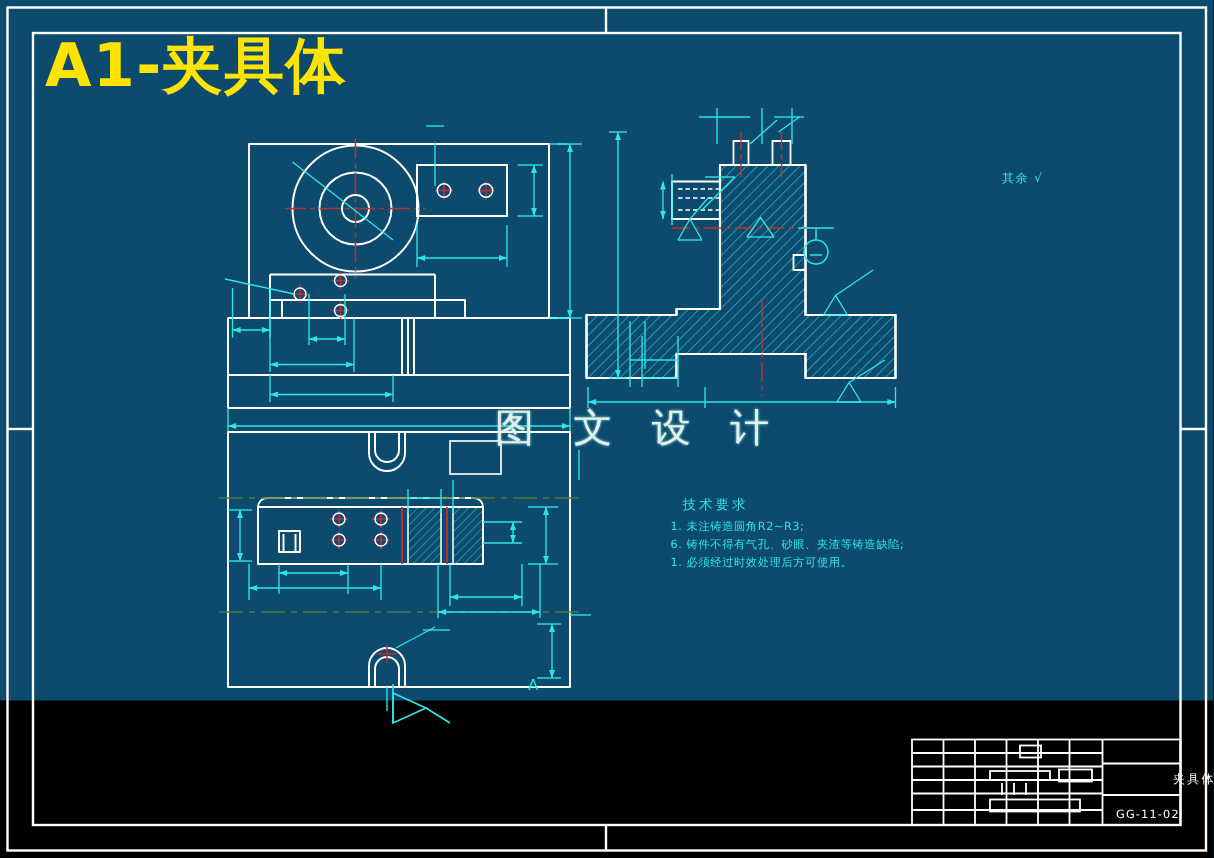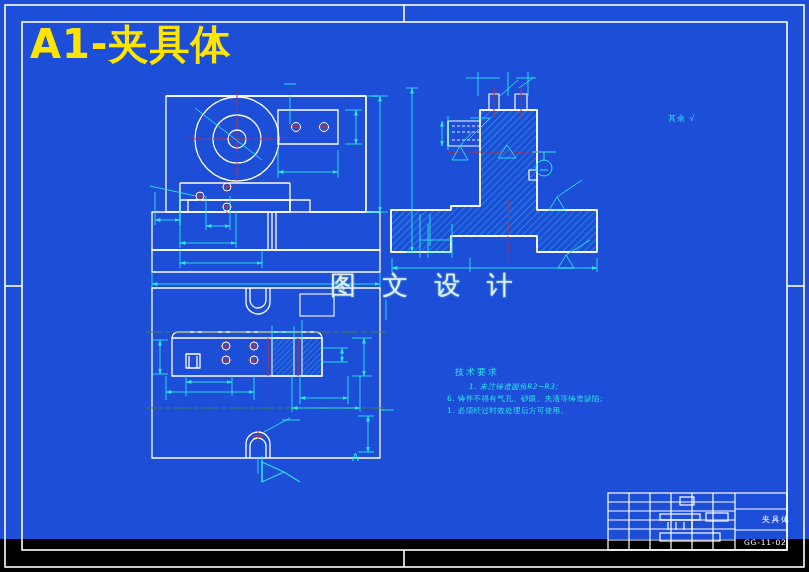--- a/index.html
+++ b/index.html
@@ -1,35 +1,35 @@
 <!DOCTYPE html>
 <html><head>
 <meta charset="utf-8">
 <style>
   html,body{margin:0;padding:0;background:#000;}
   body{width:809px;height:572px;overflow:hidden;
        font-family:"DejaVu Sans","Liberation Sans",sans-serif;}
-  #stage{position:relative;width:809px;height:539px;background:#1d4ed8;}
+  #stage{position:relative;width:809px;height:467px;background:#0c4a6e;}
   #stage svg{position:absolute;left:0;top:0;}
   .ttl{position:absolute;left:30px;top:24px;font-size:40px;font-weight:bold;
        color:#ffe400;letter-spacing:1px;line-height:1;white-space:nowrap;
        font-family:"DejaVu Sans","Liberation Sans",sans-serif;}
   .wm{position:absolute;left:330px;top:268px;font-size:26px;color:#e8eef0;
       letter-spacing:9px;white-space:nowrap;
       font-family:"DejaVu Serif","Liberation Serif",serif;
       text-shadow:0 0 2px #9fd;text-align:center;}
   .tq{position:absolute;color:#2ee6e6;white-space:nowrap;
-      font-family:"DejaVu Sans","Liberation Sans",sans-serif;margin-top:36px;}
+      font-family:"DejaVu Sans","Liberation Sans",sans-serif;}
   .tq-h{left:455px;top:330px;font-size:9px;letter-spacing:2px;}
-  .tq-1{left:469px;top:346px;font-size:7.5px;letter-spacing:.4px;font-style:italic;}
+  .tq-1{left:447px;top:346px;font-size:7.5px;letter-spacing:.4px;}
   .tq-2{left:447px;top:358px;font-size:7.5px;letter-spacing:.4px;}
   .tq-3{left:447px;top:370px;font-size:7.5px;letter-spacing:.4px;}
   .qy{position:absolute;left:668px;top:101px;font-size:8px;color:#2ee6e6;
       letter-spacing:1px;white-space:nowrap;margin-top:12px;}
-  .tb-name{position:absolute;left:762px;top:514px;font-size:8px;color:#fff;
+  .tb-name{position:absolute;left:782px;top:514px;font-size:8px;color:#fff;
       letter-spacing:1.5px;white-space:nowrap;}
   .tb-num{position:absolute;left:744px;top:538px;font-size:7.5px;color:#fff;
       letter-spacing:.8px;white-space:nowrap;text-align:right;}
   .sv{position:absolute;left:352px;top:452px;font-size:10px;color:#2ee6e6;
       letter-spacing:1px;white-space:nowrap;}
 </style>
 </head>
 <body>
 
 <div id="stage">

